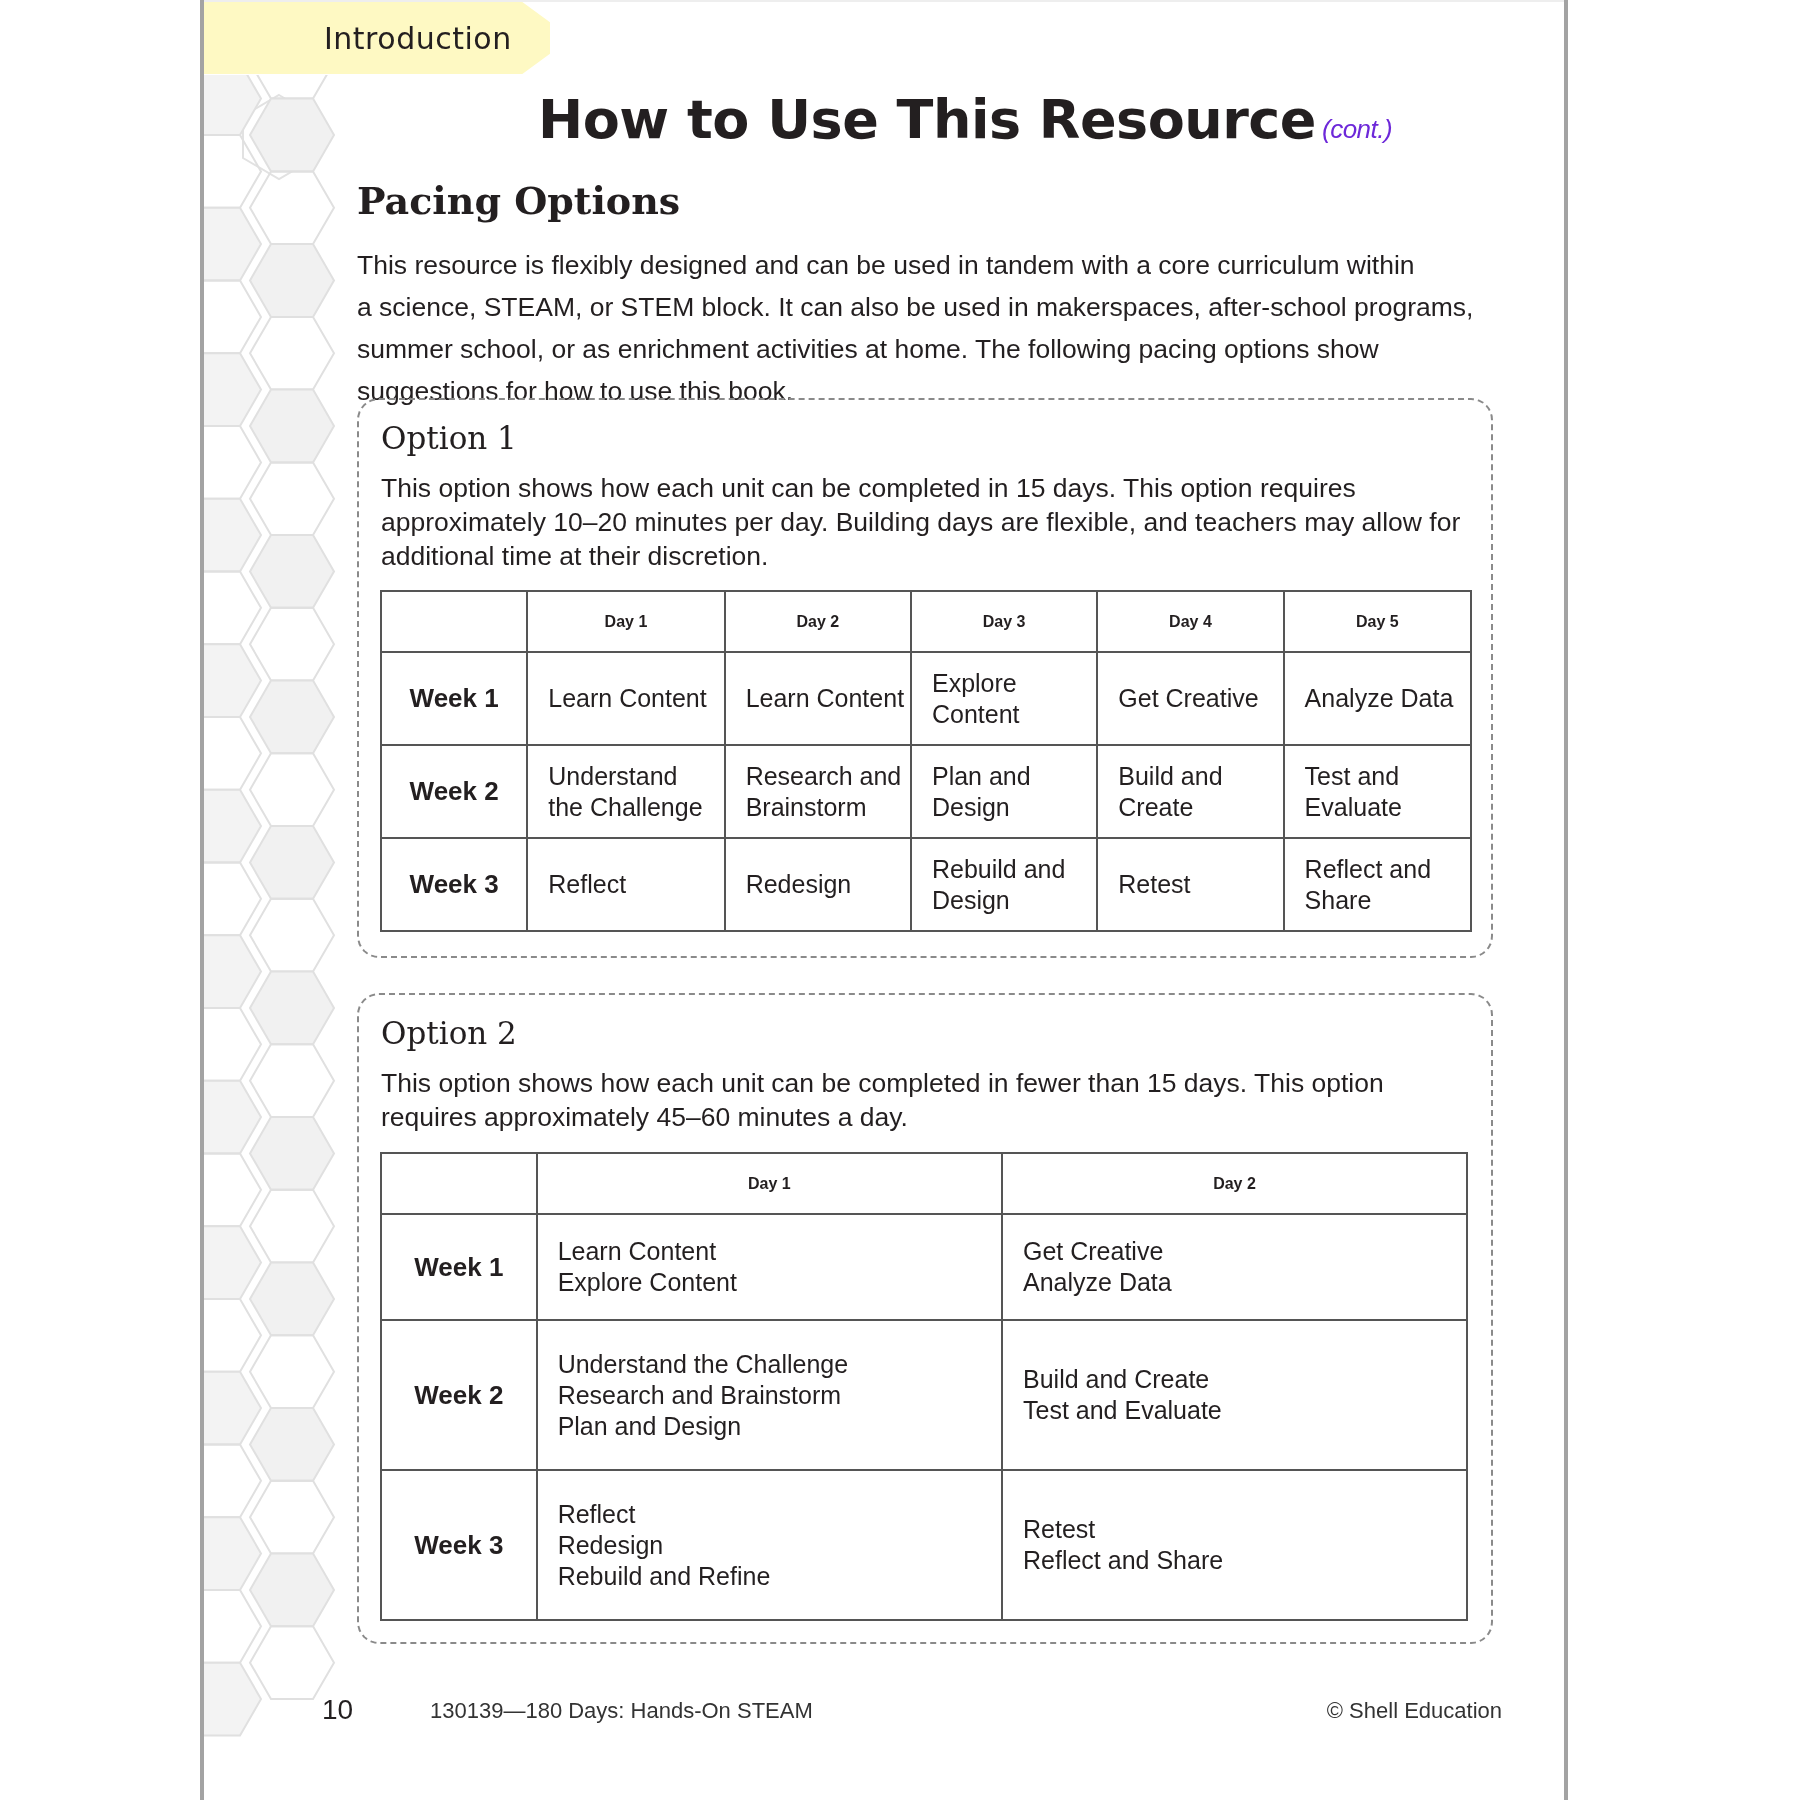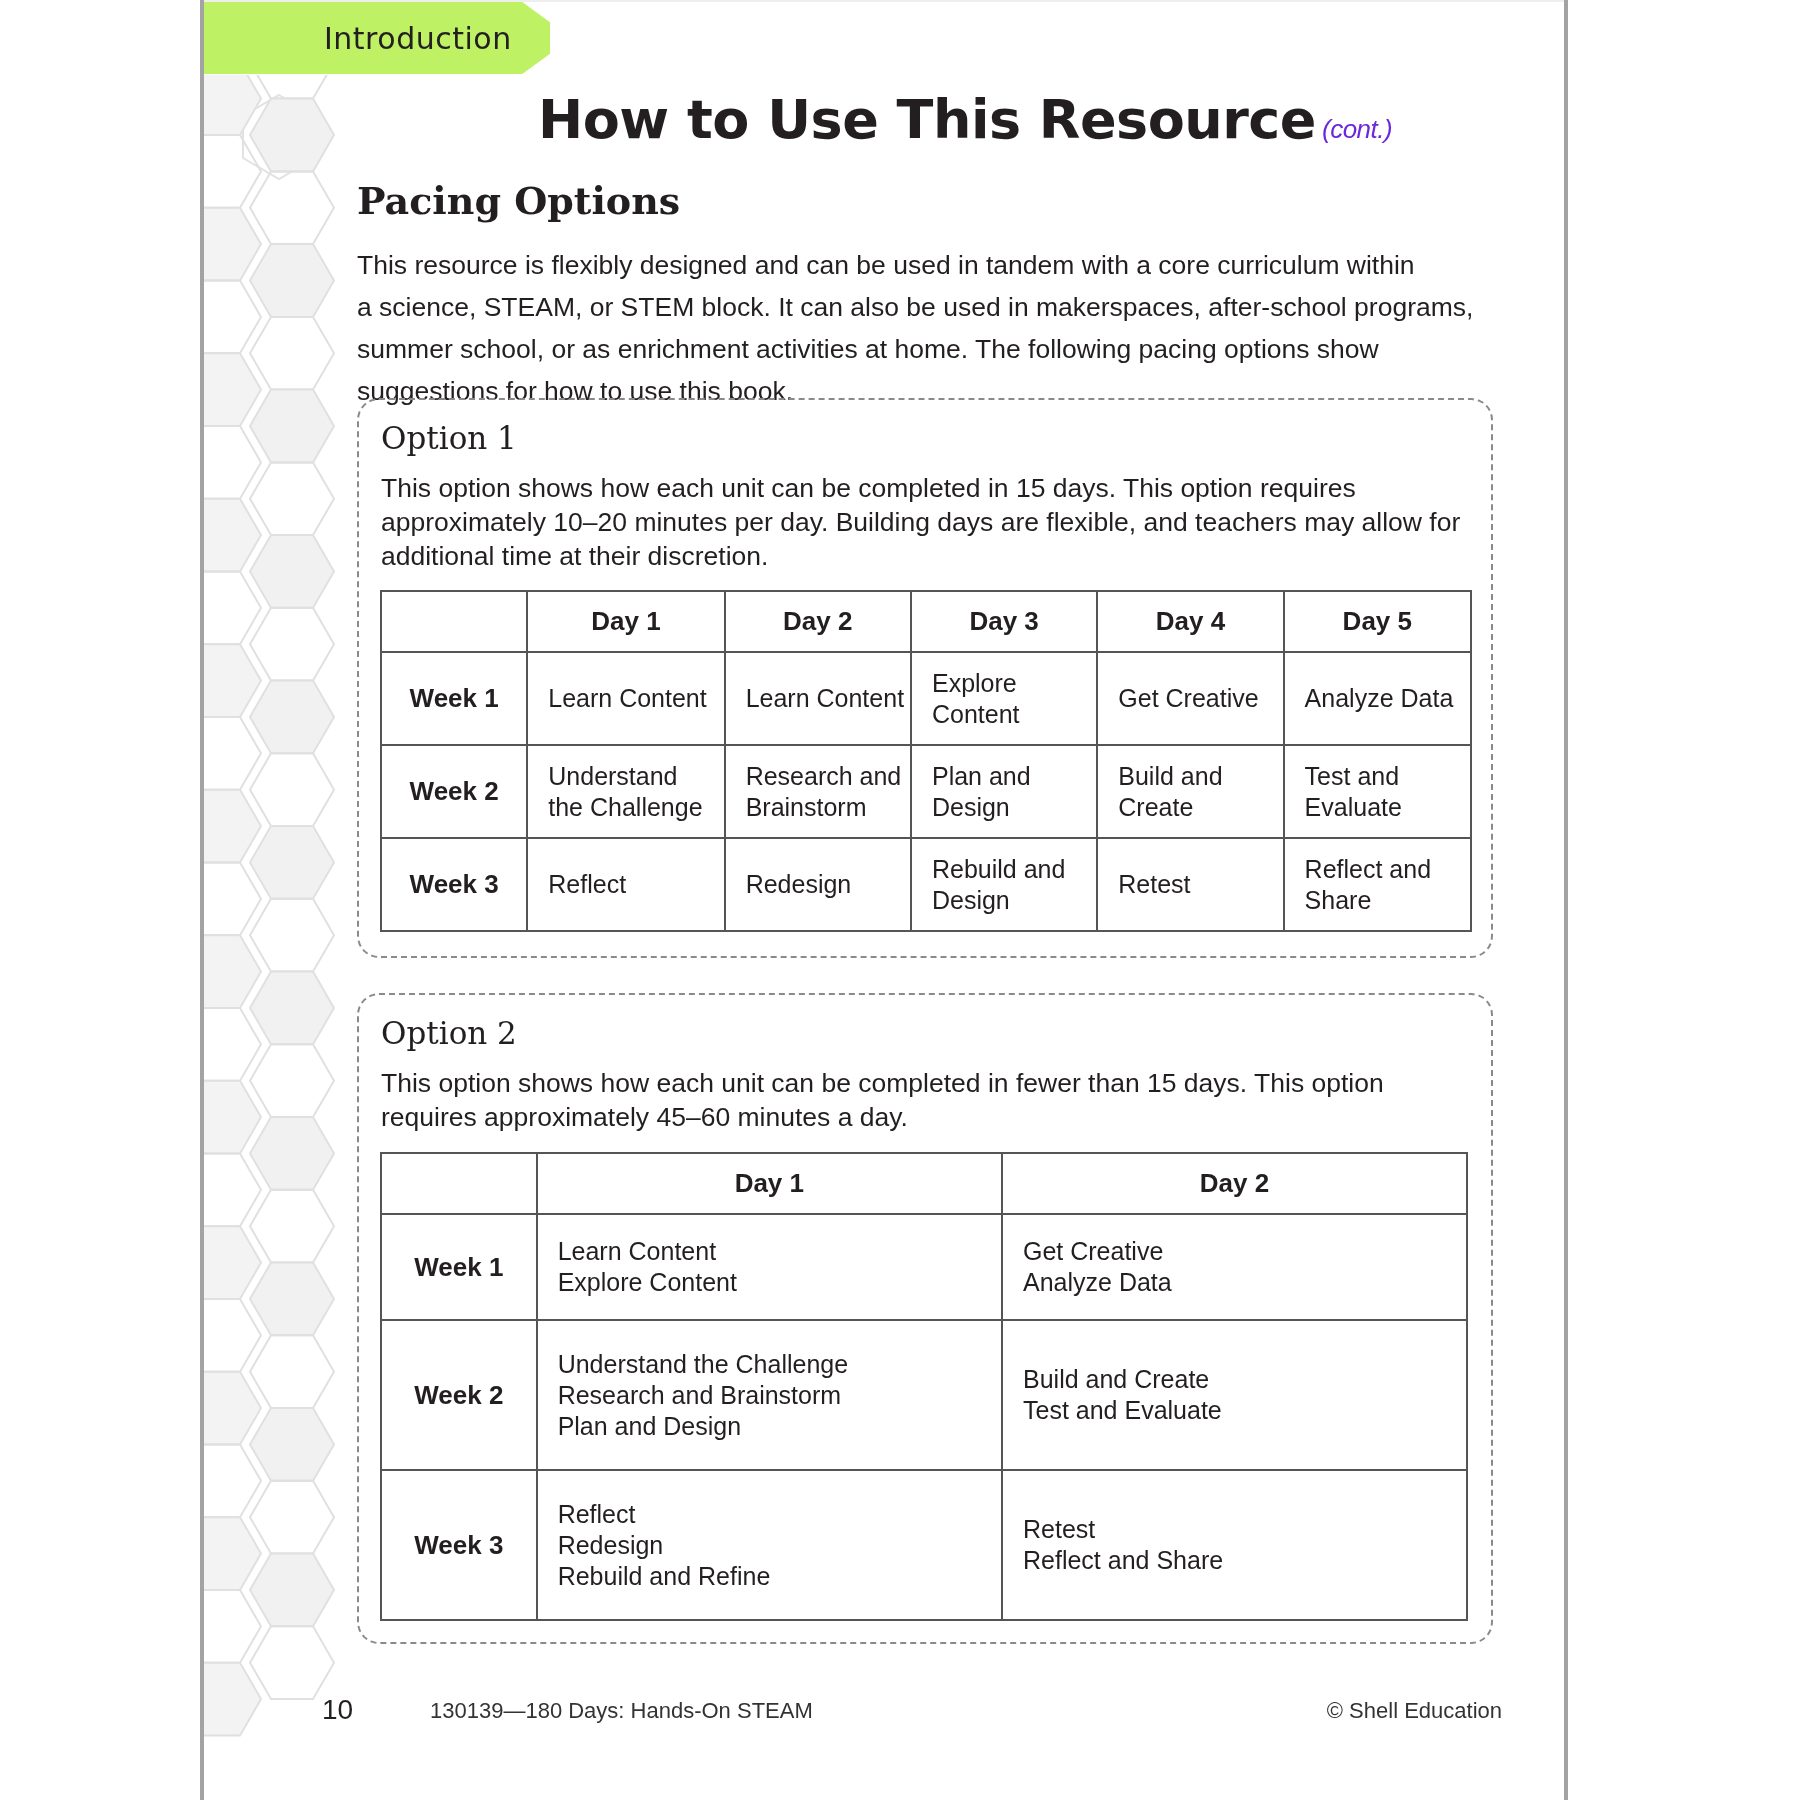--- a/index.html
+++ b/index.html
@@ -7,21 +7,21 @@
          font-family: "Liberation Sans", sans-serif; color: #231f20; }
   .border-left { position: absolute; left: 200px; top: 0; width: 4px; height: 1800px; background: #a3a3a3; }
   .border-right { position: absolute; left: 1564px; top: 0; width: 4px; height: 1800px; background: #a3a3a3; }
   .top-rule { position: absolute; left: 204px; top: 0; width: 1360px; height: 2px; background: #eeeeee; }
 
   
   .hex-strip { position: absolute; left: 204px; top: 75px; width: 150px; height: 1725px; overflow: hidden; }
   .hex-strip svg { display: block; }
 
   .intro-tab { position: absolute; left: 204px; top: 2px; width: 346px; height: 72px;
-    background: #bef264; clip-path: polygon(0 0, 92% 0, 100% 28%, 100% 72%, 92% 100%, 0 100%);
+    background: #fef9c3; clip-path: polygon(0 0, 92% 0, 100% 28%, 100% 72%, 92% 100%, 0 100%);
     display: flex; align-items: center; }
   .intro-tab span { margin-left: 120px; font-size: 30px; letter-spacing: 0.5px; color: #231f20; font-family: "DejaVu Sans", sans-serif; }
 
   .title { position: absolute; left: 538px; top: 88px; white-space: nowrap;
     font-family: "DejaVu Sans", sans-serif; font-weight: bold; font-size: 54px; color: #231f20; letter-spacing: -0.5px; }
   .title .cont { font-family: "Liberation Sans", sans-serif; font-weight: normal; font-style: italic; font-size: 26px; color: #6d28d9; margin-left: 6px; }
 
   .section-h { position: absolute; left: 357px; top: 178px; font-family: "DejaVu Serif", serif; font-weight: bold; font-size: 38px; color: #231f20; }
 
   .intro-para { position: absolute; left: 357px; top: 240px; width: 1140px; font-size: 26.5px; line-height: 34px; color: #231f20; }
@@ -30,21 +30,21 @@
   .option-box { position: absolute; left: 357px; width: 1136px; border: 2.5px dashed #8a8a8a; border-radius: 22px; box-sizing: border-box; }
   .opt1 { top: 398px; height: 560px; }
   .opt2 { top: 993px; height: 651px; }
 
   .opt-h { position: absolute; left: 22px; font-family: "DejaVu Serif", serif; font-weight: normal; font-size: 31px; color: #231f20; }
   .opt-p { position: absolute; left: 22px; width: 1100px; font-size: 26.5px; line-height: 34px; color: #231f20; }
   .opt-p div { white-space: nowrap; }
 
   table.pace { position: absolute; border-collapse: collapse; font-size: 25px; color: #231f20; }
   table.pace td, table.pace th { border: 2px solid #555; padding: 0; }
-  table.pace th { font-weight: bold; text-align: center; font-size: 26px; }
+  table.pace th { font-weight: bold; text-align: center; font-size: 16px; }
   table.pace td.wk { font-weight: bold; text-align: center; font-size: 26px; }
   table.pace td.cell { text-align: left; padding-left: 20px; line-height: 31px; vertical-align: middle; }
   table.pace td.cell div { white-space: nowrap; }
   .t2 td.cell { line-height: 39px; }
 
   .footer { position: absolute; top: 1694px; left: 322px; width: 1180px; height: 36px; }
   .pg { position: absolute; left: 0; top: 0; font-size: 28px; color: #231f20; }
   .book { position: absolute; left: 88px; top: 4px; font-size: 22px; color: #333; margin-left: 20px; }
   .copy { position: absolute; right: 0; top: 4px; font-size: 22px; color: #333; }
 </style>

